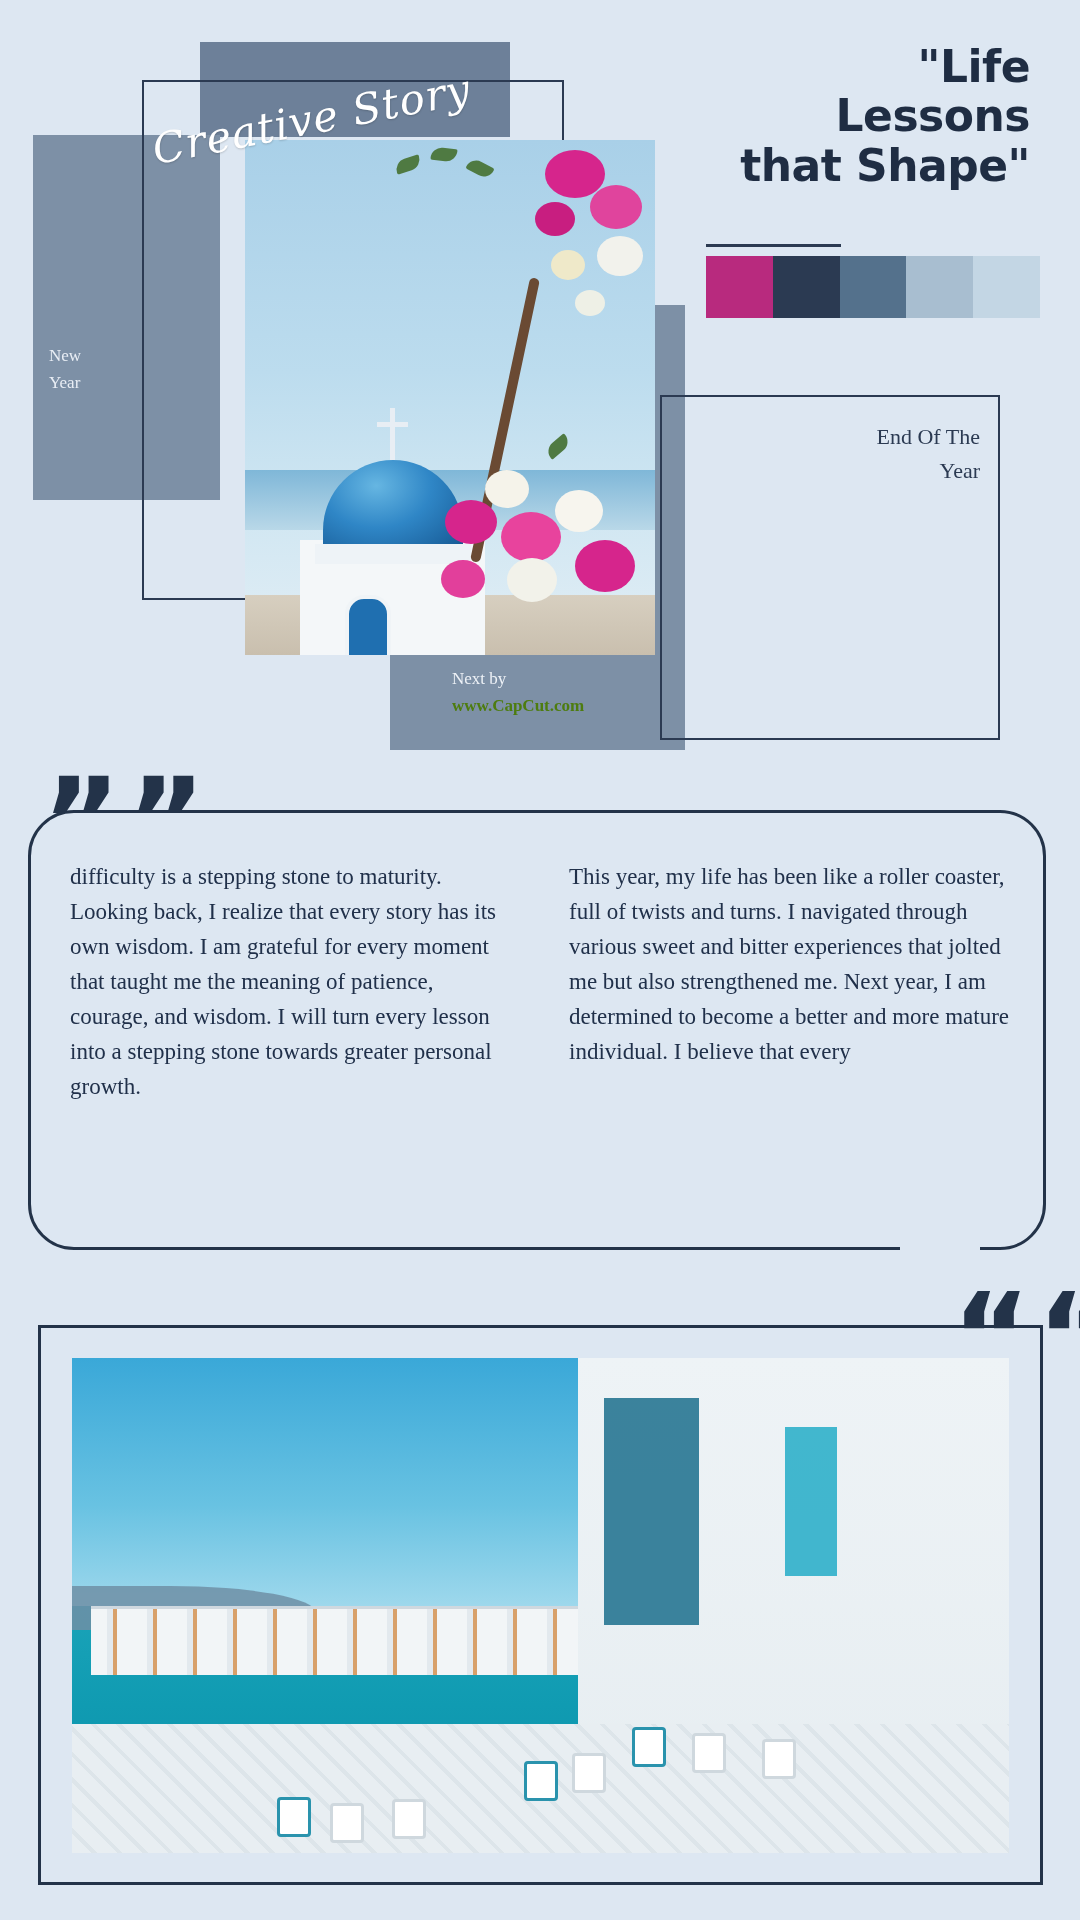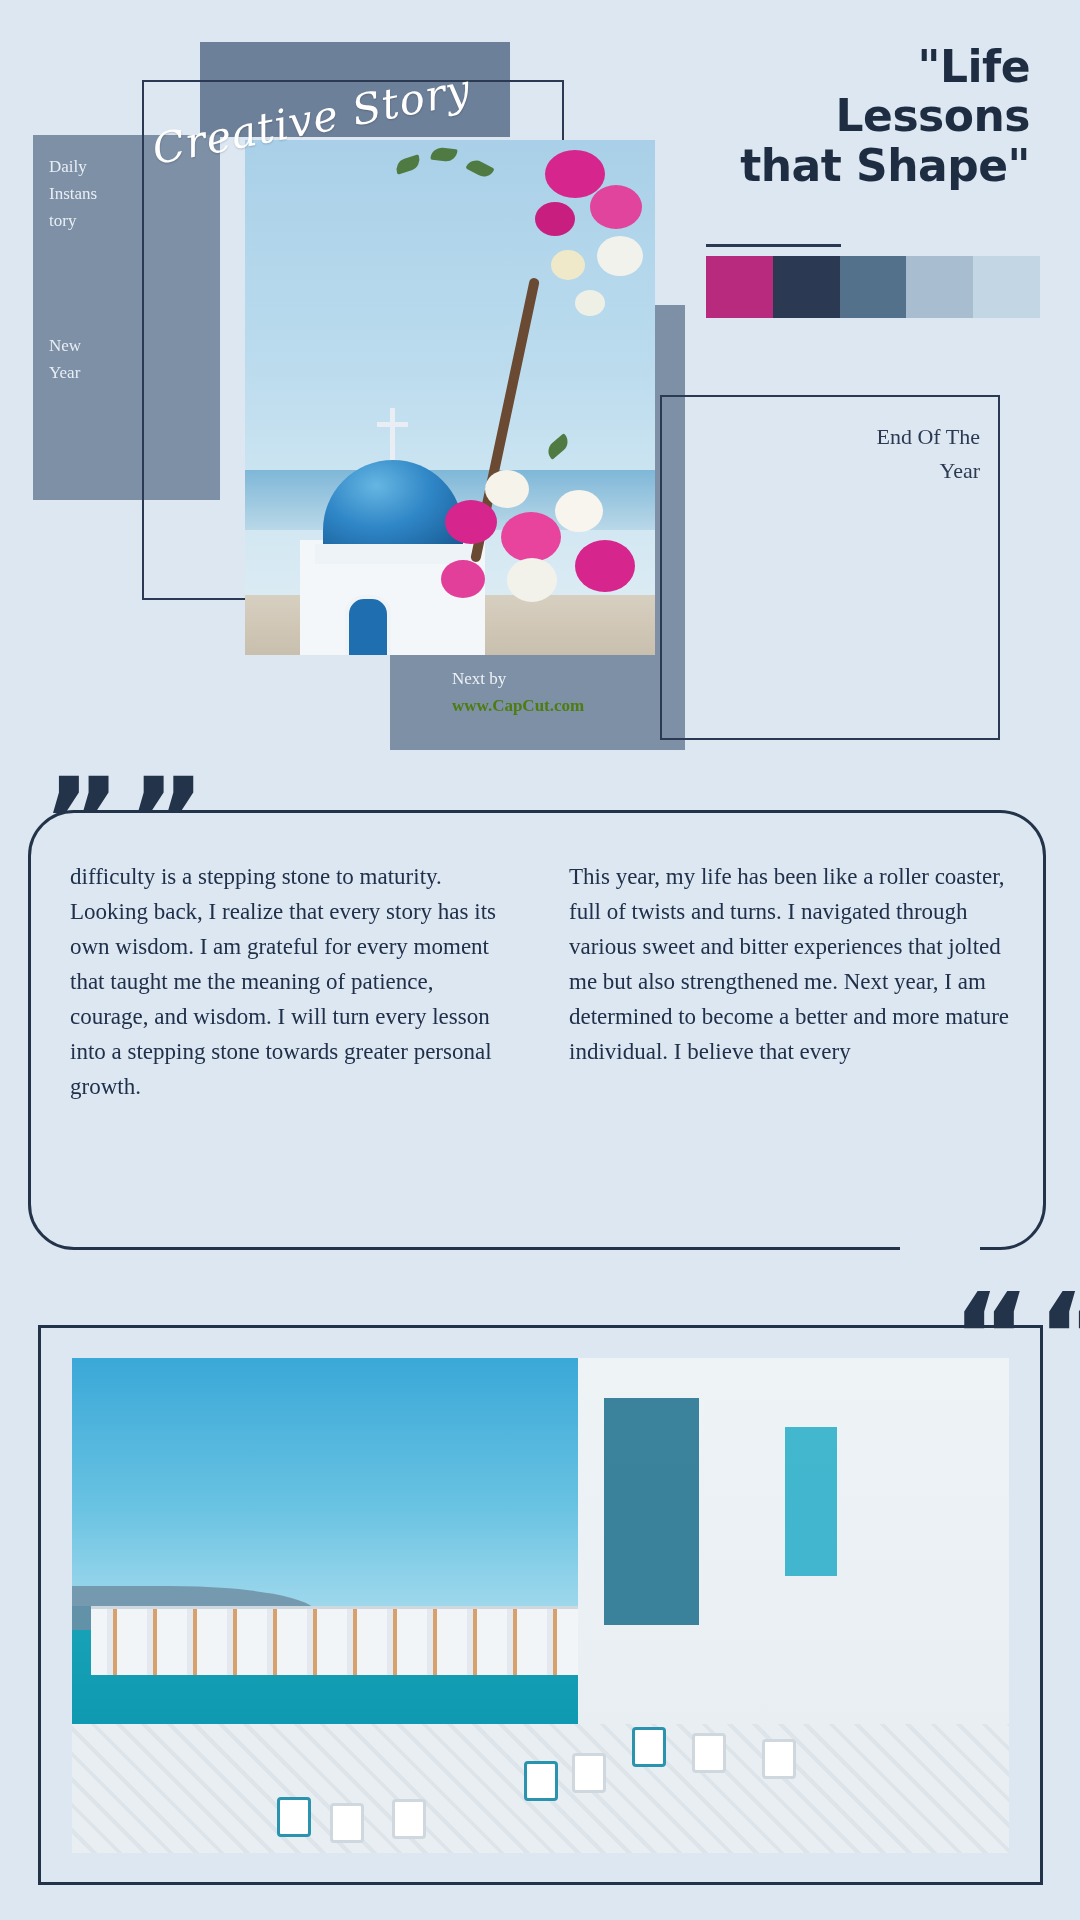--- a/index.html
+++ b/index.html
@@ -31,21 +31,21 @@
     left: 33px; top: 135px;
     width: 187px; height: 365px;
     background: #7d90a6;
     color: #e9eef5;
     padding: 18px 16px;
     font-size: 17px;
     line-height: 1.6;
   }
   .block-left-panel .lp-bottom {
     position: absolute;
-    left: 16px; bottom: 114px;
+    left: 16px; bottom: 104px;
     line-height: 1.6;
   }
   .frame-outline-1 {
     position: absolute;
     left: 142px; top: 80px;
     width: 422px; height: 520px;
     border: 2.5px solid #2b3a52;
   }
   .block-behind-photo {
     position: absolute;
@@ -270,23 +270,20 @@
 </head>
 <body>
 
 <div class="page">
 
   <div class="collage">
 
     <div class="block-slate"></div>
 
     <div class="block-left-panel">
-      <div style="white-space:pre-line;">Daily
-Instans
-tory</div>
       <div class="lp-bottom" style="white-space:pre-line;">New
 Year</div>
     </div>
 
     <div class="frame-outline-1"></div>
     <div class="block-behind-photo"></div>
 
     <div class="photo-main">
       <div class="sky"></div>
       <div class="sea"></div>

